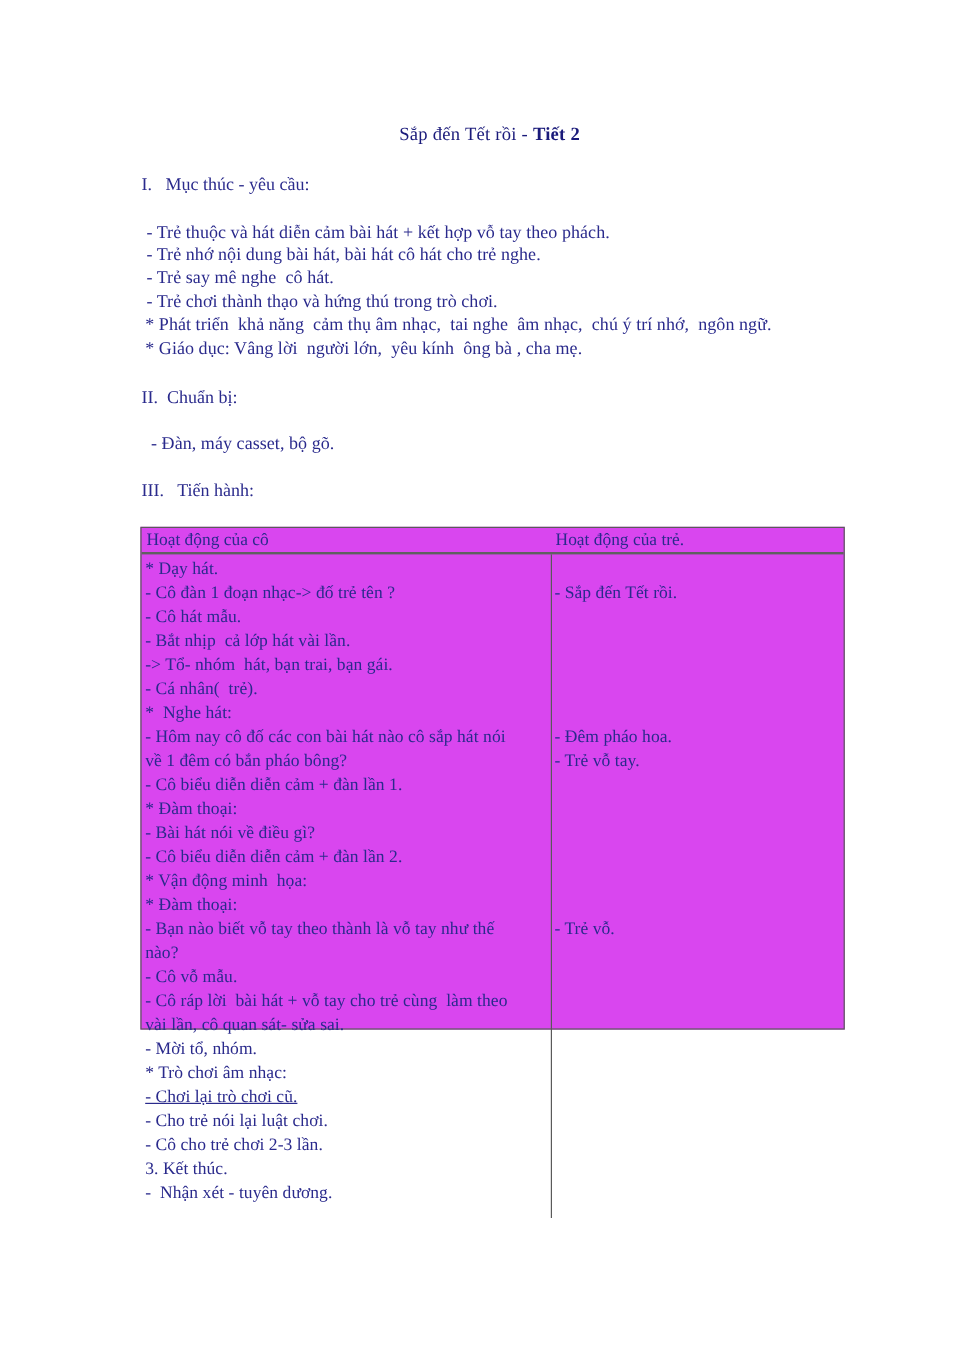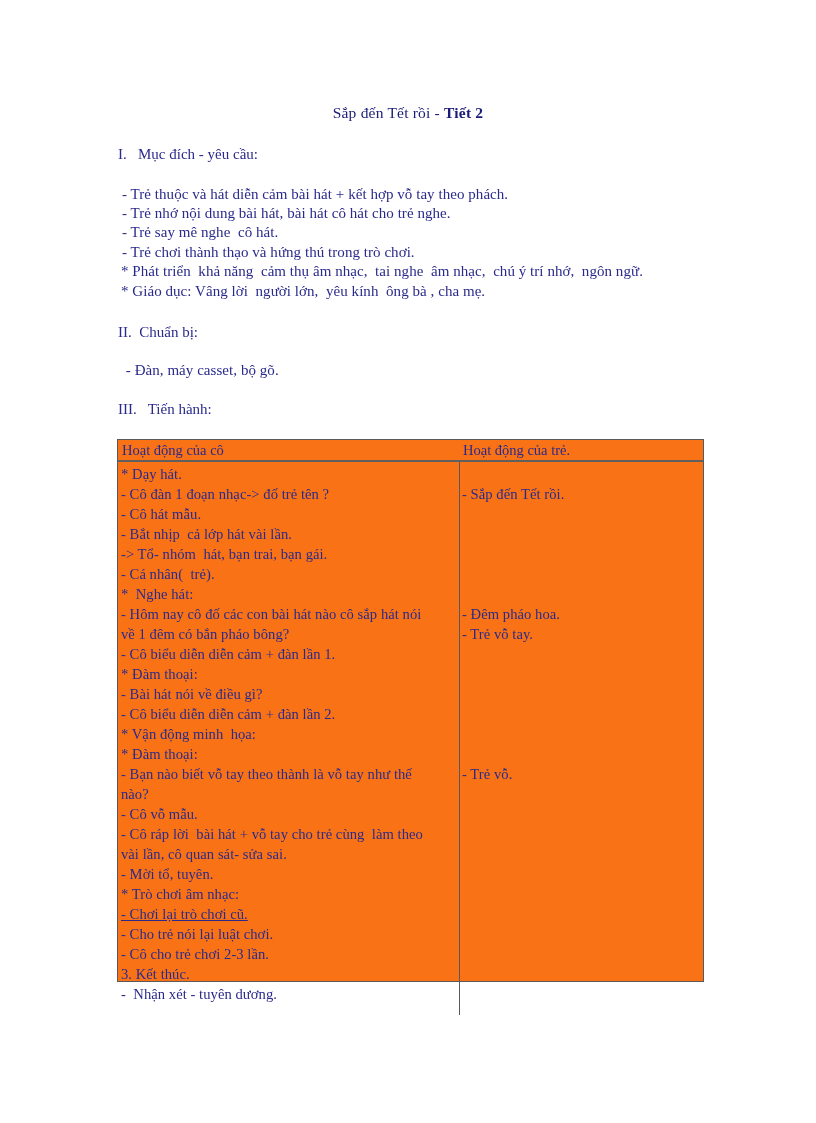--- a/index.html
+++ b/index.html
@@ -49,24 +49,24 @@
     color: #2a2a8c;
     white-space: pre;
     letter-spacing: 0.05px;
   }
   
   .tbl {
     position: absolute;
     left: 117px;
     top: 439px;
     width: 587px;
-    height: 543px;
+    height: 419px;
     box-sizing: border-box;
     border: 1.2px solid #5a5a5a;
-    background: #f97316;
+    background: #d946ef;
   }
   .tbl-headrow {
     position: absolute;
     left: 0; top: 0;
     width: 100%;
     height: 22px;
     box-sizing: border-box;
     border-bottom: 2.5px solid #606060;
   }
   .tbl-head-cell {
@@ -98,21 +98,21 @@
 </style>
 </head>
 <body>
 
 <div class="page">
 
   <div class="doc-title">
     <span>Sắp đến Tết rồi - </span><span class="bold">Tiết 2</span>
   </div>
 
-  <div class="section-heading" style="left:118px; top:146px;">I.   Mục đích - yêu cầu:</div>
+  <div class="section-heading" style="left:118px; top:146px;">I.   Mục thúc - yêu cầu:</div>
 
   <div class="body-line" style="left:122px; top:186px;">- Trẻ thuộc và hát diễn cảm bài hát + kết hợp vỗ tay theo phách.</div>
   <div class="body-line" style="left:122px; top:205px;">- Trẻ nhớ nội dung bài hát, bài hát cô hát cho trẻ nghe.</div>
   <div class="body-line" style="left:122px; top:224px;">- Trẻ say mê nghe  cô hát.</div>
   <div class="body-line" style="left:122px; top:244px;">- Trẻ chơi thành thạo và hứng thú trong trò chơi.</div>
   <div class="body-line" style="left:121px; top:263px;">* Phát triển  khả năng  cảm thụ âm nhạc,  tai nghe  âm nhạc,  chú ý trí nhớ,  ngôn ngữ.</div>
   <div class="body-line" style="left:121px; top:283px;">* Giáo dục: Vâng lời  người lớn,  yêu kính  ông bà , cha mẹ.</div>
 
   <div class="section-heading" style="left:118px; top:324px;">II.  Chuẩn bị:</div>
 
@@ -140,21 +140,21 @@
     <div class="cell-line col-left" style="top:226px;">* Đàm thoại:</div>
     <div class="cell-line col-left" style="top:246px;">- Bài hát nói về điều gì?</div>
     <div class="cell-line col-left" style="top:266px;">- Cô biểu diễn diễn cảm + đàn lần 2.</div>
     <div class="cell-line col-left" style="top:286px;">* Vận động minh  họa:</div>
     <div class="cell-line col-left" style="top:306px;">* Đàm thoại:</div>
     <div class="cell-line col-left" style="top:326px;">- Bạn nào biết vỗ tay theo thành là vỗ tay như thế</div>
     <div class="cell-line col-left" style="top:346px;">nào?</div>
     <div class="cell-line col-left" style="top:366px;">- Cô vỗ mẫu.</div>
     <div class="cell-line col-left" style="top:386px;">- Cô ráp lời  bài hát + vỗ tay cho trẻ cùng  làm theo</div>
     <div class="cell-line col-left" style="top:406px;">vài lần, cô quan sát- sửa sai.</div>
-    <div class="cell-line col-left" style="top:426px;">- Mời tổ, tuyên.</div>
+    <div class="cell-line col-left" style="top:426px;">- Mời tổ, nhóm.</div>
     <div class="cell-line col-left" style="top:446px;">* Trò chơi âm nhạc:</div>
     <div class="cell-line col-left" style="top:466px;text-decoration:underline;">- Chơi lại trò chơi cũ.</div>
     <div class="cell-line col-left" style="top:486px;">- Cho trẻ nói lại luật chơi.</div>
     <div class="cell-line col-left" style="top:506px;">- Cô cho trẻ chơi 2-3 lần.</div>
     <div class="cell-line col-left" style="top:526px;">3. Kết thúc.</div>
     <div class="cell-line col-left" style="top:546px;">-  Nhận xét - tuyên dương.</div>
 
     <div class="cell-line col-right" style="top:46px;">- Sắp đến Tết rồi.</div>
     <div class="cell-line col-right" style="top:166px;">- Đêm pháo hoa.</div>
     <div class="cell-line col-right" style="top:186px;">- Trẻ vỗ tay.</div>

